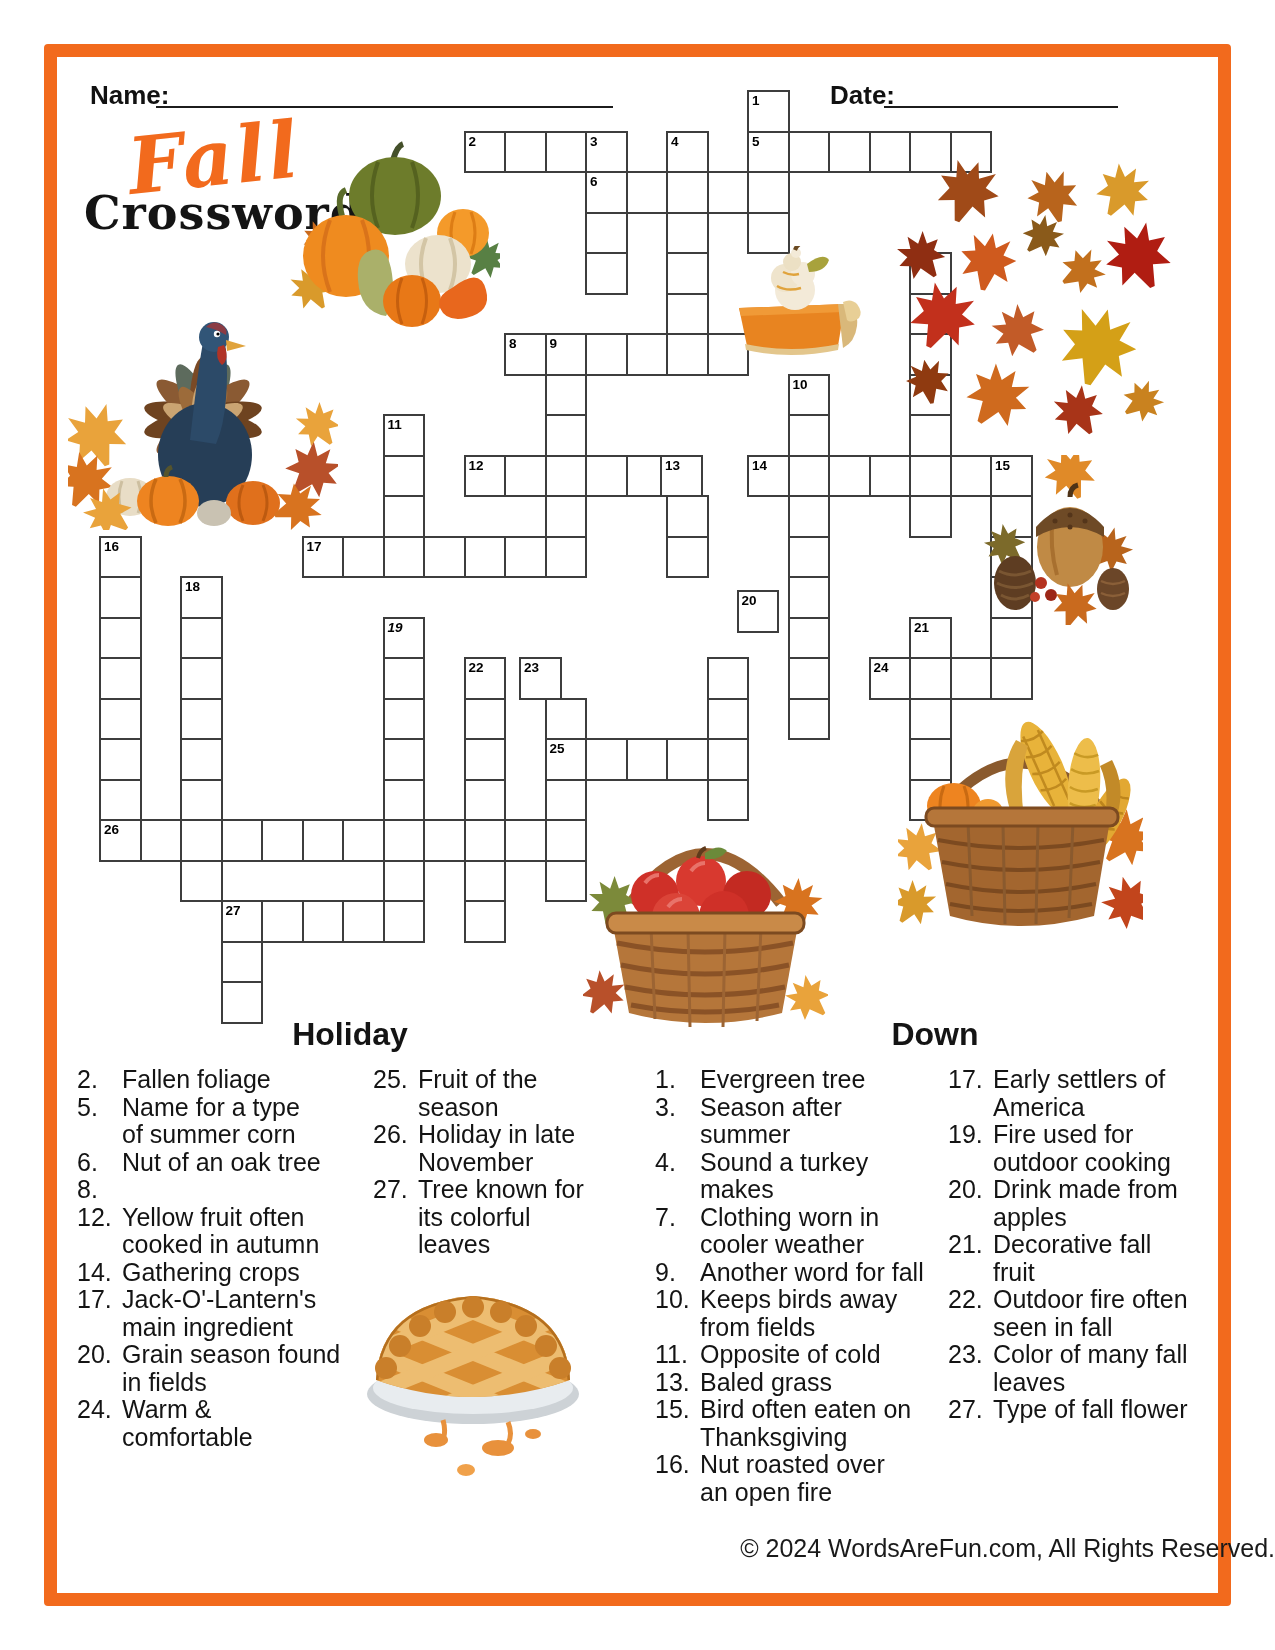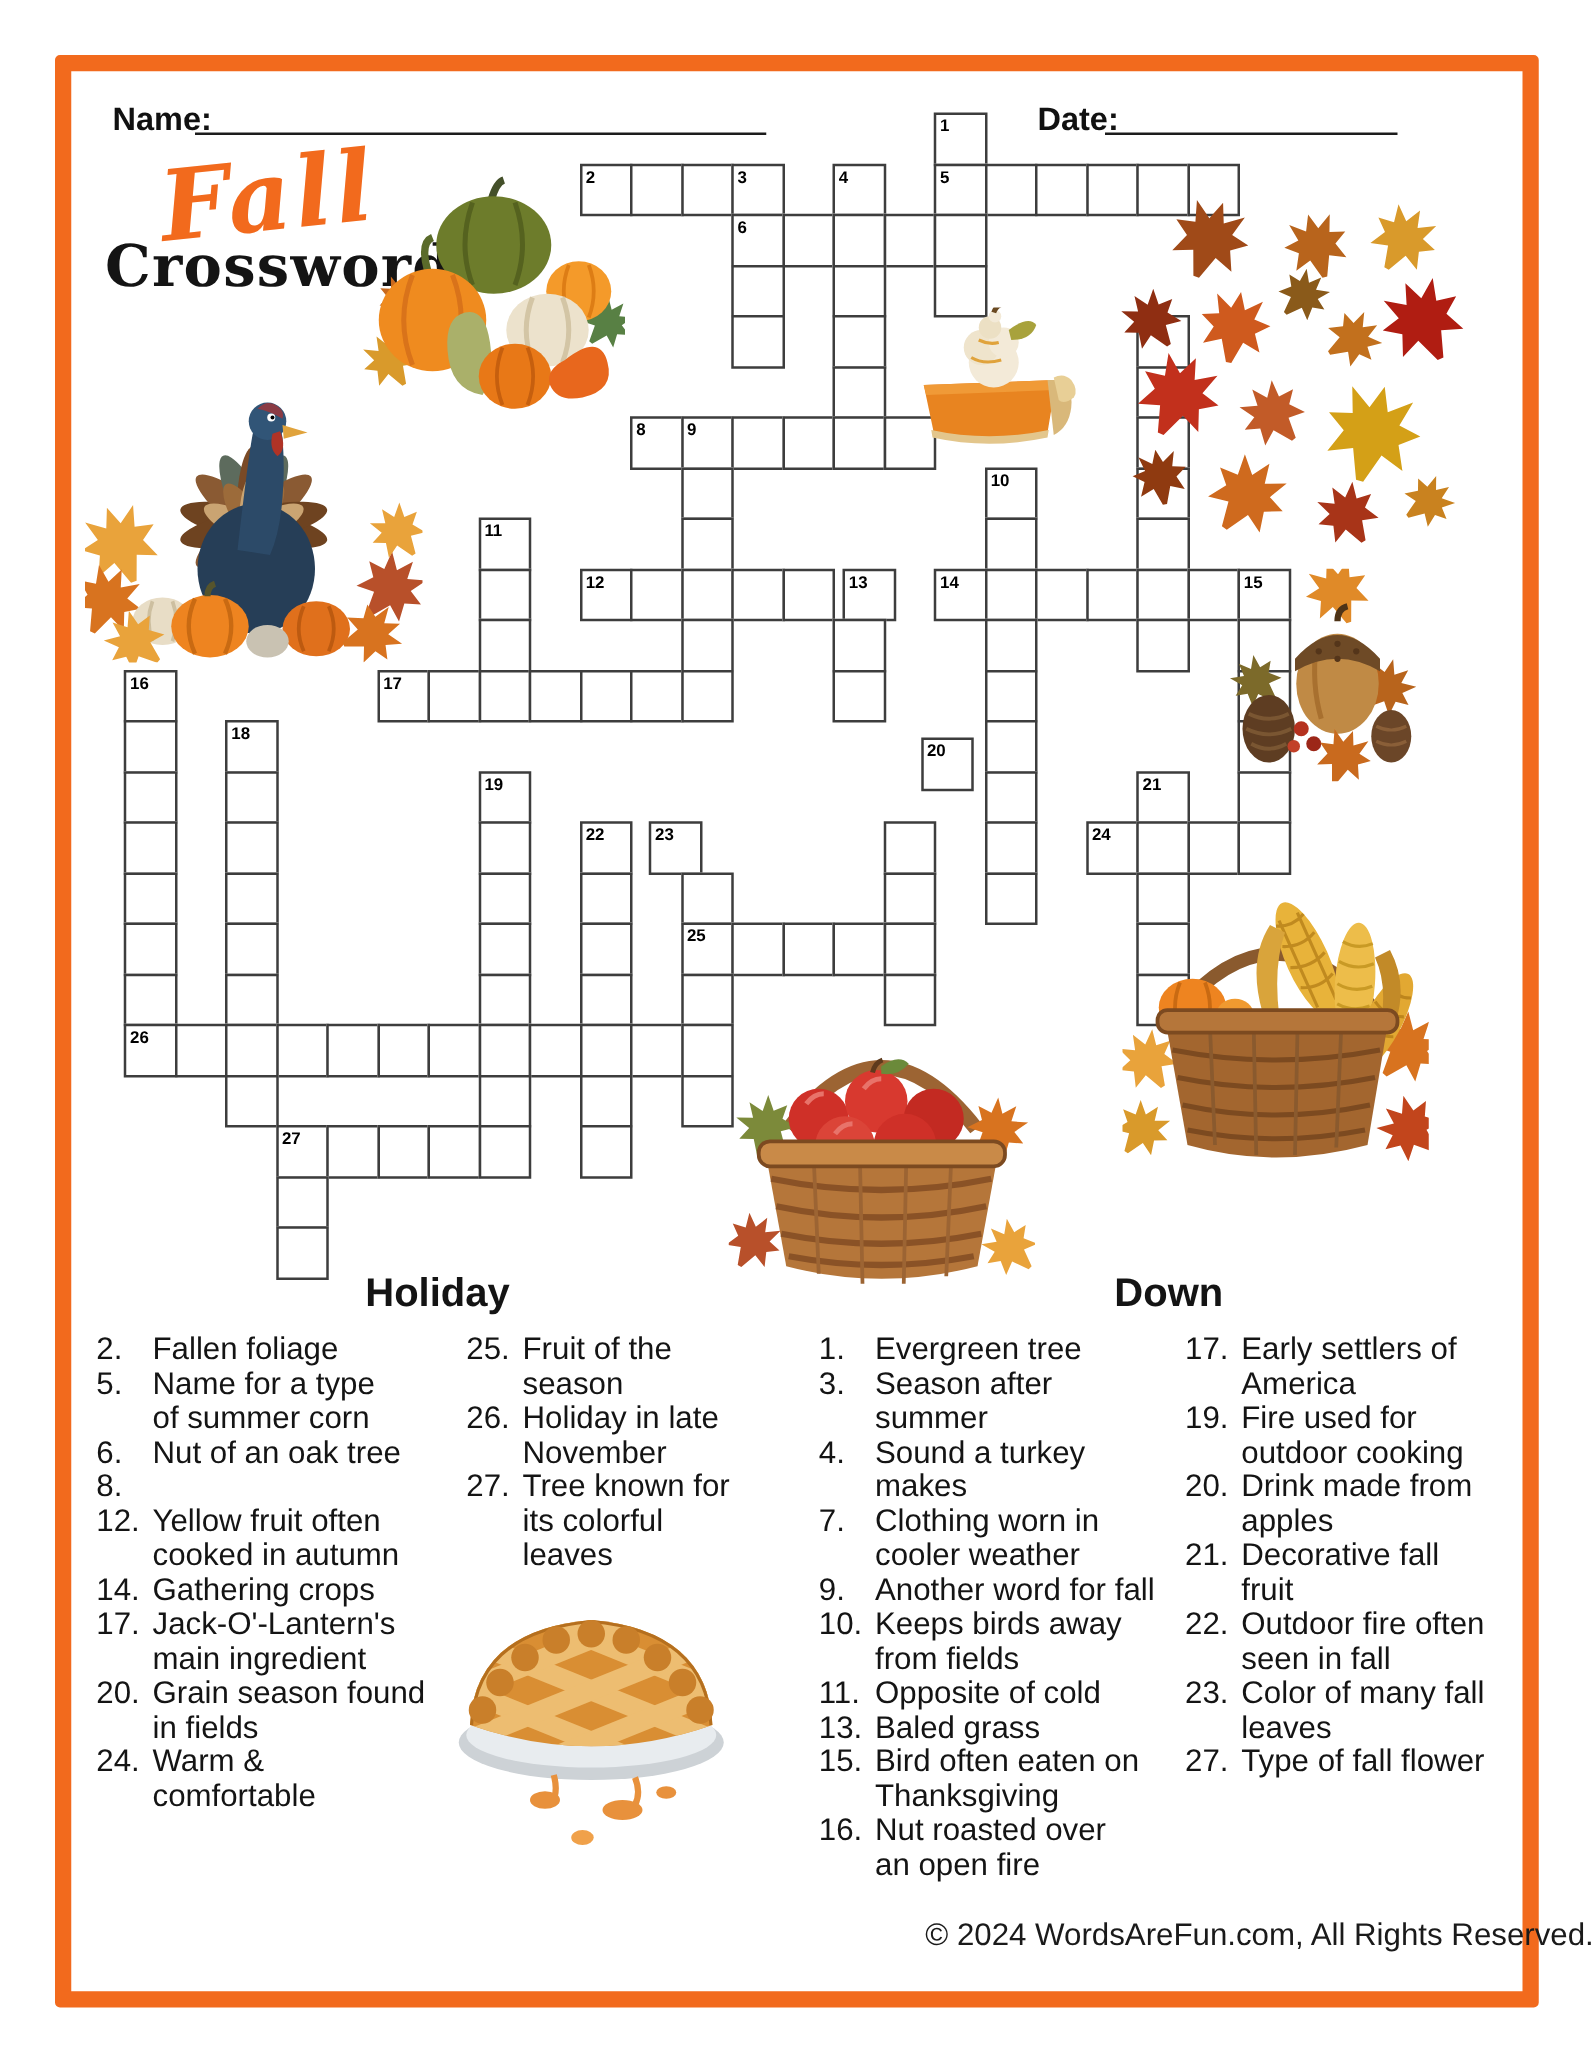--- a/index.html
+++ b/index.html
@@ -105,21 +105,21 @@
       <div class="cell" style="left: 687.5px; top: 323px; width: 42.5px; height: 42.5px;"></div>
       <div class="cell" style="left: 809px; top: 323px; width: 42.5px; height: 42.5px;"></div>
       <div class="cell" style="left: 282.5px; top: 363.5px; width: 42.5px; height: 42.5px;"></div>
       <div class="cell" style="left: 363.5px; top: 363.5px; width: 42.5px; height: 42.5px;">
         <span class="cnum">12</span>
       </div>
       <div class="cell" style="left: 404px; top: 363.5px; width: 42.5px; height: 42.5px;"></div>
       <div class="cell" style="left: 444.5px; top: 363.5px; width: 42.5px; height: 42.5px;"></div>
       <div class="cell" style="left: 485px; top: 363.5px; width: 42.5px; height: 42.5px;"></div>
       <div class="cell" style="left: 525.5px; top: 363.5px; width: 42.5px; height: 42.5px;"></div>
-      <div class="cell" style="left: 574px; top: 363.5px; width: 42.5px; height: 42.5px;">
+      <div class="cell" style="left: 560px; top: 363.5px; width: 42.5px; height: 42.5px;">
         <span class="cnum">13</span>
       </div>
       <div class="cell" style="left: 647px; top: 363.5px; width: 42.5px; height: 42.5px;">
         <span class="cnum">14</span>
       </div>
       <div class="cell" style="left: 687.5px; top: 363.5px; width: 42.5px; height: 42.5px;"></div>
       <div class="cell" style="left: 728px; top: 363.5px; width: 42.5px; height: 42.5px;"></div>
       <div class="cell" style="left: 768.5px; top: 363.5px; width: 42.5px; height: 42.5px;"></div>
       <div class="cell" style="left: 809px; top: 363.5px; width: 42.5px; height: 42.5px;"></div>
       <div class="cell" style="left: 849.5px; top: 363.5px; width: 42.5px; height: 42.5px;"></div>
@@ -148,21 +148,21 @@
       <div class="cell" style="left: 687.5px; top: 444.5px; width: 42.5px; height: 42.5px;"></div>
       <div class="cell" style="left: 890px; top: 444.5px; width: 42.5px; height: 42.5px;"></div>
       <div class="cell" style="left: -1px; top: 485px; width: 42.5px; height: 42.5px;"></div>
       <div class="cell" style="left: 80px; top: 485px; width: 42.5px; height: 42.5px;">
         <span class="cnum">18</span>
       </div>
       <div class="cell" style="left: 687.5px; top: 485px; width: 42.5px; height: 42.5px;"></div>
       <div class="cell" style="left: 890px; top: 485px; width: 42.5px; height: 42.5px;"></div>
       <div class="cell" style="left: -1px; top: 525.5px; width: 42.5px; height: 42.5px;"></div>
       <div class="cell" style="left: 80px; top: 525.5px; width: 42.5px; height: 42.5px;"></div>
-      <div class="cell" style="left: 282.5px; top: 525.5px; width: 42.5px; height: 42.5px;">
+      <div class="cell" style="left: 282.5px; top: 525.5px; width: 42.5px; height: 42.5px; font-style: italic;">
         <span class="cnum">19</span>
       </div>
       <div class="cell" style="left: 606.5px; top: 499px; width: 42.5px; height: 42.5px; margin-left: 30px;">
         <span class="cnum">20</span>
       </div>
       <div class="cell" style="left: 687.5px; top: 525.5px; width: 42.5px; height: 42.5px;"></div>
       <div class="cell" style="left: 809px; top: 525.5px; width: 42.5px; height: 42.5px;">
         <span class="cnum">21</span>
       </div>
       <div class="cell" style="left: 890px; top: 525.5px; width: 42.5px; height: 42.5px;"></div>

